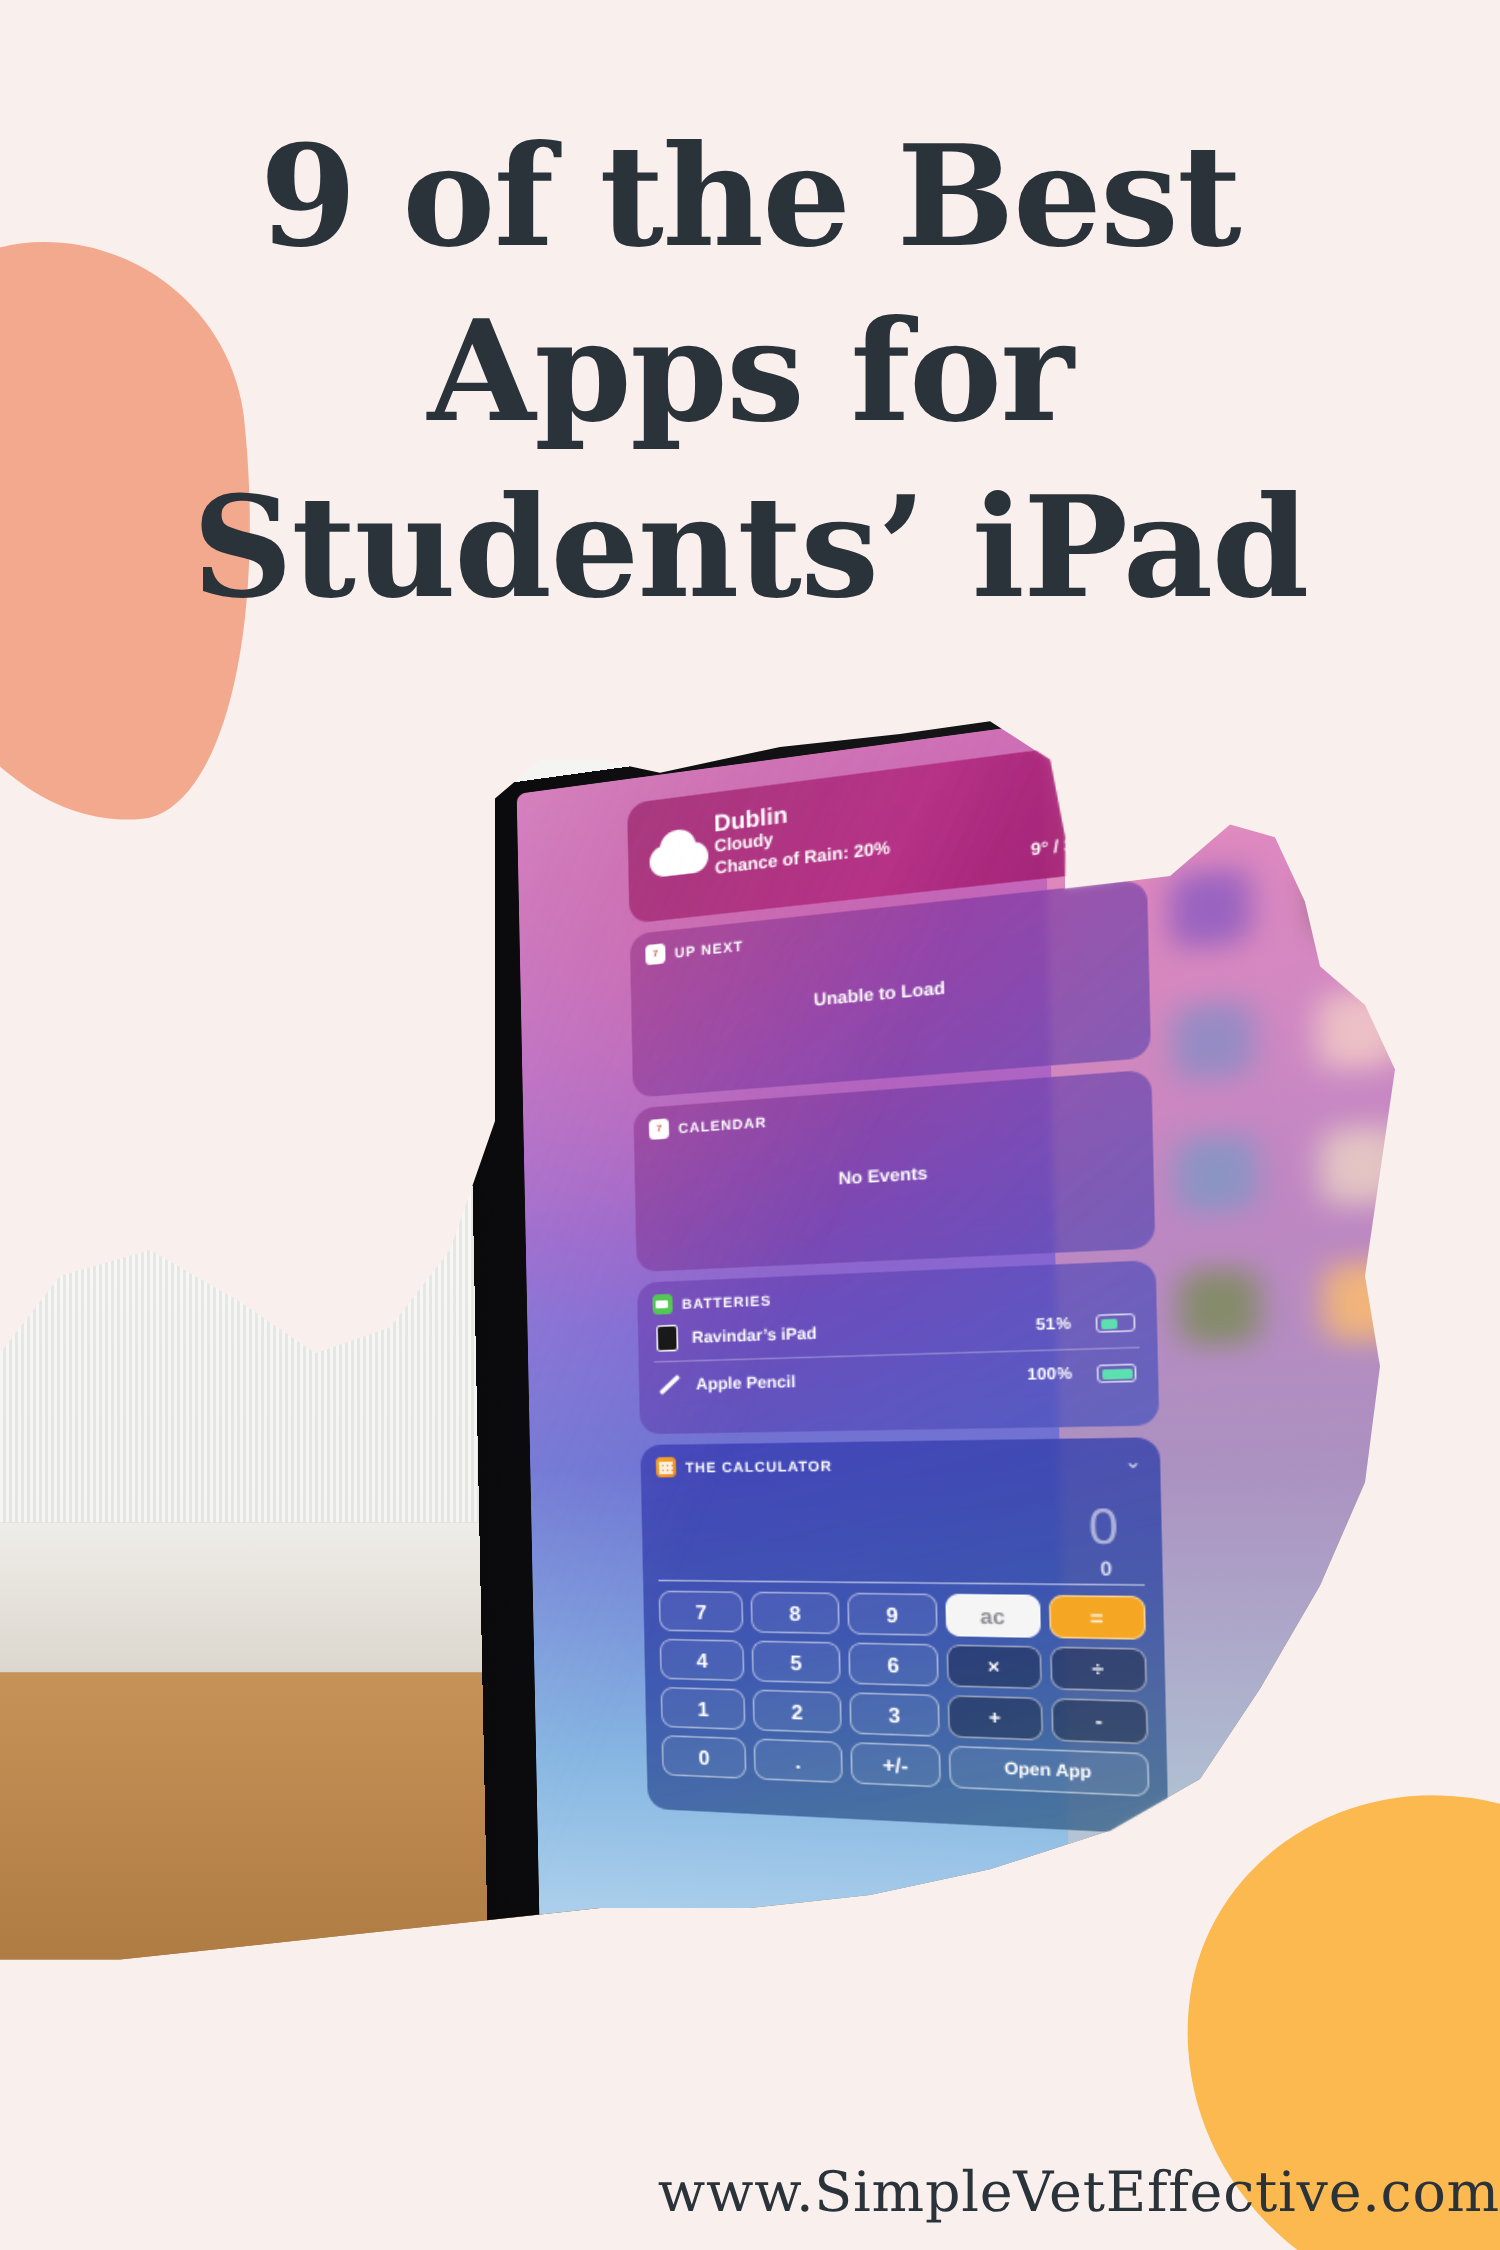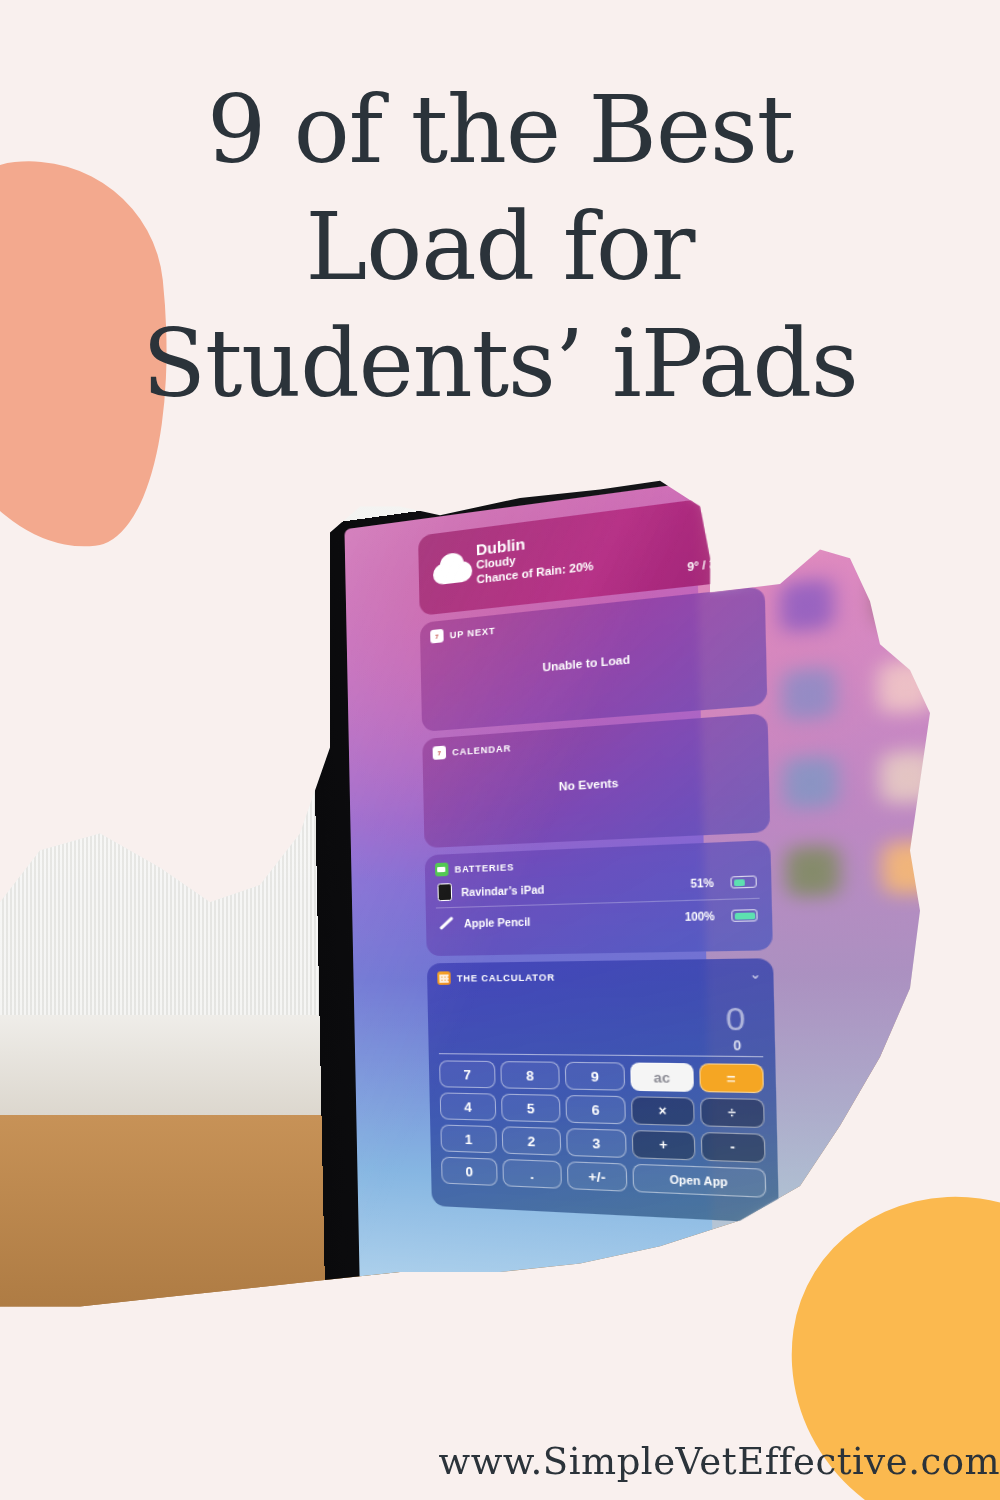--- a/index.html
+++ b/index.html
@@ -27,21 +27,21 @@
   }
 
   
   #title-block {
     position:absolute; left:0; right:0; top:72px;
     text-align:center; z-index:6;
   }
   #title-block .line {
     font-family:"DejaVu Serif", "Liberation Serif", serif;
     color:#2B333A;
-    font-weight:400;
+    font-weight:700;
     font-size:93px;
     line-height:1.26;
     letter-spacing:-1px;
     white-space:nowrap;
   }
   #title-line-3 { letter-spacing:-2px; }
 
   
   #footer-url {
     position:absolute; left:0; right:0; top:1440px;
@@ -275,22 +275,22 @@
   }
 </style>
 </head>
 <body>
 
 <div class="blob" id="blob-coral"></div>
 <div class="blob" id="blob-orange"></div>
 
 <div id="title-block">
   <div class="line" id="title-line-1">9 of the Best</div>
-  <div class="line" id="title-line-2">Load for</div>
-  <div class="line" id="title-line-3">Students’ iPads</div>
+  <div class="line" id="title-line-2">Apps for</div>
+  <div class="line" id="title-line-3">Students’ iPad</div>
 </div>
 
 <div id="photo-wrap">
   <div id="room-bg">
     <div id="curtain"></div>
     <div id="windowsill"></div>
     <div id="floor"></div>
   </div>
 
   <div id="ipad">

